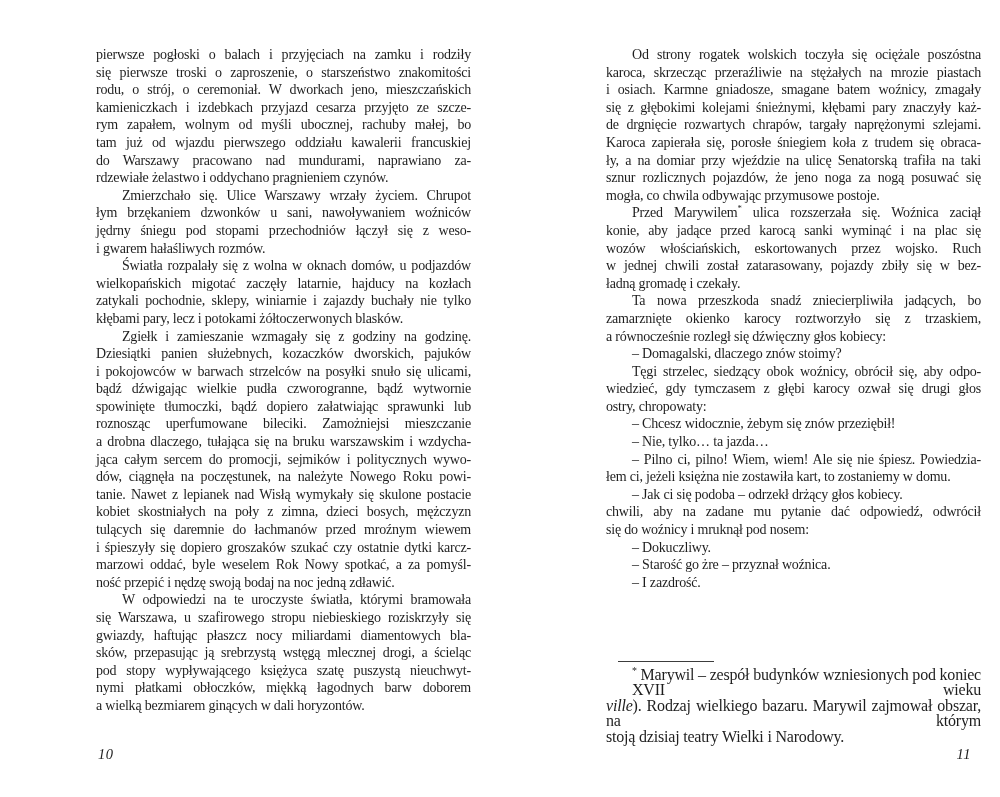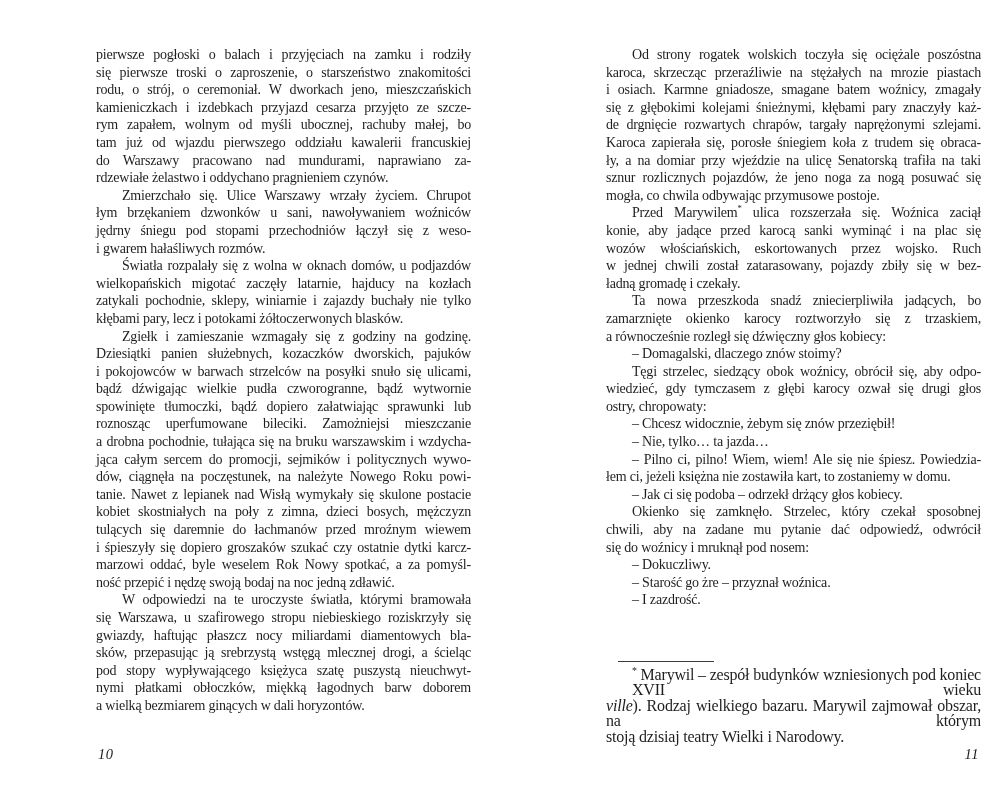--- a/index.html
+++ b/index.html
@@ -18,21 +18,21 @@
   .para { margin: 0; }
   .line { display: block; text-align: left; letter-spacing: -0.2px; }
   .line.fill { text-align: justify; text-align-last: justify; }
   .line.ind  { padding-left: 26px; }
   sup { font-size: 62%; vertical-align: super; line-height: 0; }
   .pagenum {
     position: absolute; top: 700px;
     font-size: 14.5px; font-style: italic; letter-spacing: 0.5px;
   }
   #left-pagenum  { left: 2px; }
-  #right-pagenum { right: 2px; }
+  #right-pagenum { right: 10px; }
   .footnote { position: absolute; top: 615px; left: 0; right: 0; }
   .footnote-rule { width: 96px; height: 1px; background: #3c3c3c; margin: 0 0 5px 12px; }
   .footnote-text { font-size: 16px; line-height: 15.4px; }
 </style>
 </head>
 <body>
 
 <div>
 
   <div class="page" id="left-page">
@@ -59,21 +59,21 @@
           <span class="line fill">zatykali pochodnie, sklepy, winiarnie i zajazdy buchały nie tylko</span>
           <span class="line">kłębami pary, lecz i potokami żółtoczerwonych blasków.</span>
         </p>
         <p class="para">
           <span class="line fill ind">Zgiełk i zamieszanie wzmagały się z godziny na godzinę.</span>
           <span class="line fill">Dziesiątki panien służebnych, kozaczków dworskich, pajuków</span>
           <span class="line fill">i pokojowców w barwach strzelców na posyłki snuło się ulicami,</span>
           <span class="line fill">bądź dźwigając wielkie pudła czworogranne, bądź wytwornie</span>
           <span class="line fill">spowinięte tłumoczki, bądź dopiero załatwiając sprawunki lub</span>
           <span class="line fill">roznosząc uperfumowane bileciki. Zamożniejsi mieszczanie</span>
-          <span class="line fill">a drobna pochodnie, tułająca się na bruku warszawskim i wzdycha-</span>
+          <span class="line fill">a drobna dlaczego, tułająca się na bruku warszawskim i wzdycha-</span>
           <span class="line fill">jąca całym sercem do promocji, sejmików i politycznych wywo-</span>
           <span class="line fill">dów, ciągnęła na poczęstunek, na należyte Nowego Roku powi-</span>
           <span class="line fill">tanie. Nawet z lepianek nad Wisłą wymykały się skulone postacie</span>
           <span class="line fill">kobiet skostniałych na poły z zimna, dzieci bosych, mężczyzn</span>
           <span class="line fill">tulących się daremnie do łachmanów przed mroźnym wiewem</span>
           <span class="line fill">i śpieszyły się dopiero groszaków szukać czy ostatnie dytki karcz-</span>
           <span class="line fill">marzowi oddać, byle weselem Rok Nowy spotkać, a za pomyśl-</span>
           <span class="line">ność przepić i nędzę swoją bodaj na noc jedną zdławić.</span>
         </p>
         <p class="para">
@@ -129,21 +129,20 @@
           <span class="line ind">– Nie, tylko… ta jazda…</span>
         </p>
         <p class="para">
           <span class="line fill ind">– Pilno ci, pilno! Wiem, wiem! Ale się nie śpiesz. Powiedzia-</span>
           <span class="line">łem ci, jeżeli księżna nie zostawiła kart, to zostaniemy w domu.</span>
         </p>
         <p class="para">
           <span class="line ind">– Jak ci się podoba – odrzekł drżący głos kobiecy.</span>
         </p>
         <p class="para">
-          <span class="line fill ind">Okienko się zamknęło. Strzelec, który czekał sposobnej</span>
           <span class="line fill">chwili, aby na zadane mu pytanie dać odpowiedź, odwrócił</span>
           <span class="line">się do woźnicy i mruknął pod nosem:</span>
         </p>
         <p class="para">
           <span class="line ind">– Dokuczliwy.</span>
         </p>
         <p class="para">
           <span class="line ind">– Starość go żre – przyznał woźnica.</span>
         </p>
         <p class="para">

